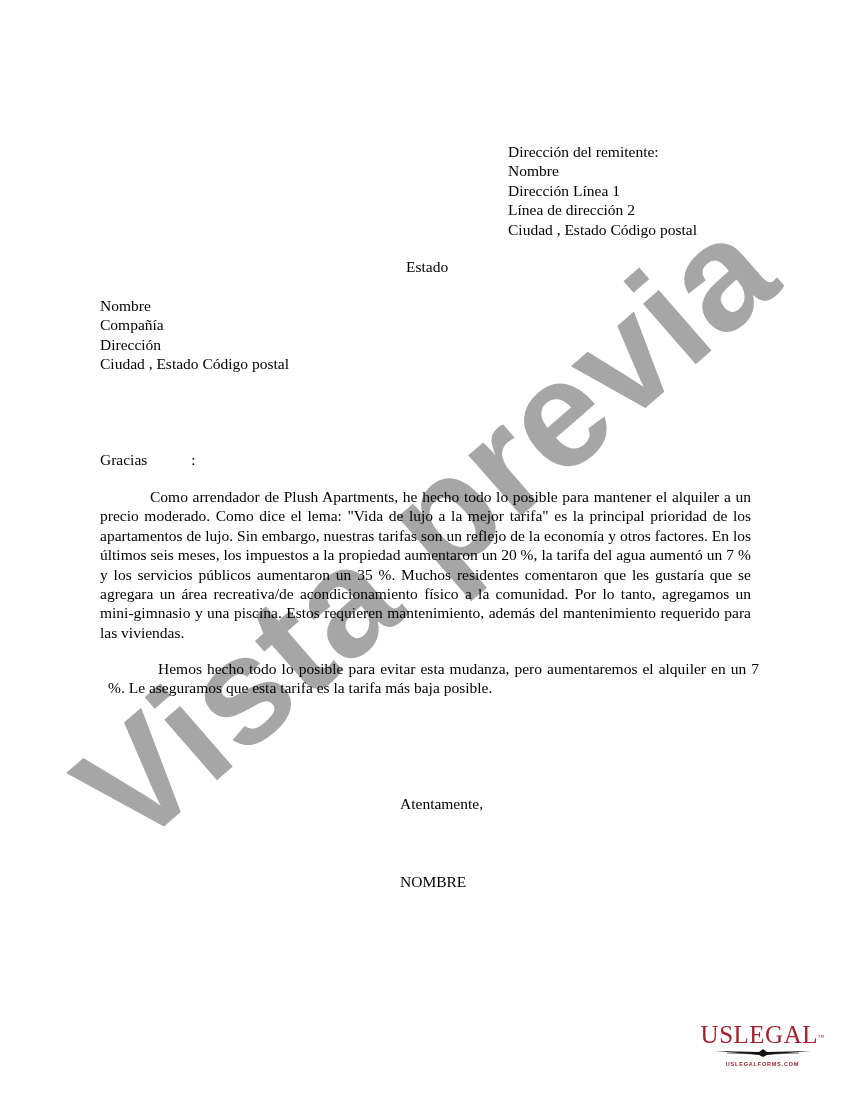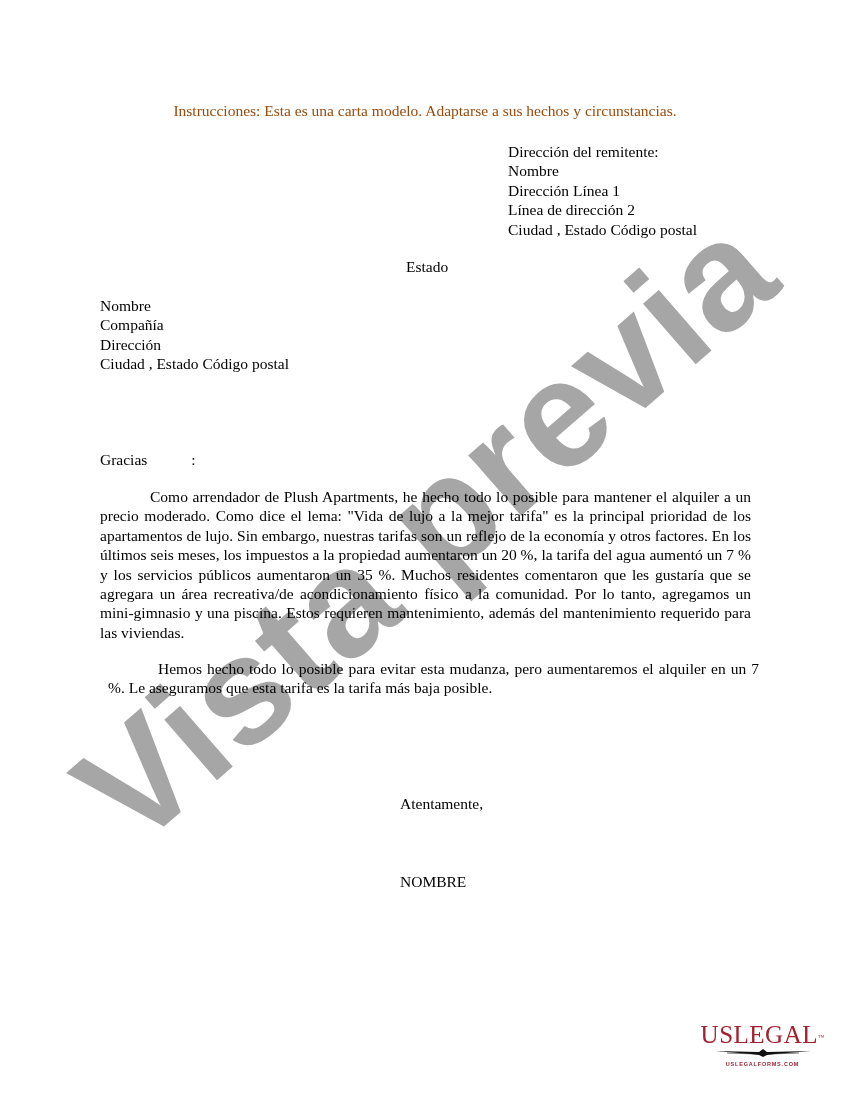--- a/index.html
+++ b/index.html
@@ -35,21 +35,20 @@
 </style>
 </head>
 <body>
 
 <div class="page">
 
   <div class="watermark">
     <span>Vista previa</span>
   </div>
 
-  <div class="txt instructions" style="width:850px;">Instrucciones: Esta es una carta modelo. Adaptarse a sus hechos y circunstancias.</div>
 
   <div class="txt sender">
     <span class="line">Dirección del remitente:</span>
     <span class="line">Nombre</span>
     <span class="line">Dirección Línea 1</span>
     <span class="line">Línea de dirección 2</span>
     <span class="line">Ciudad , Estado  Código postal</span>
   </div>
 
   <div class="txt fecha">Estado</div>

